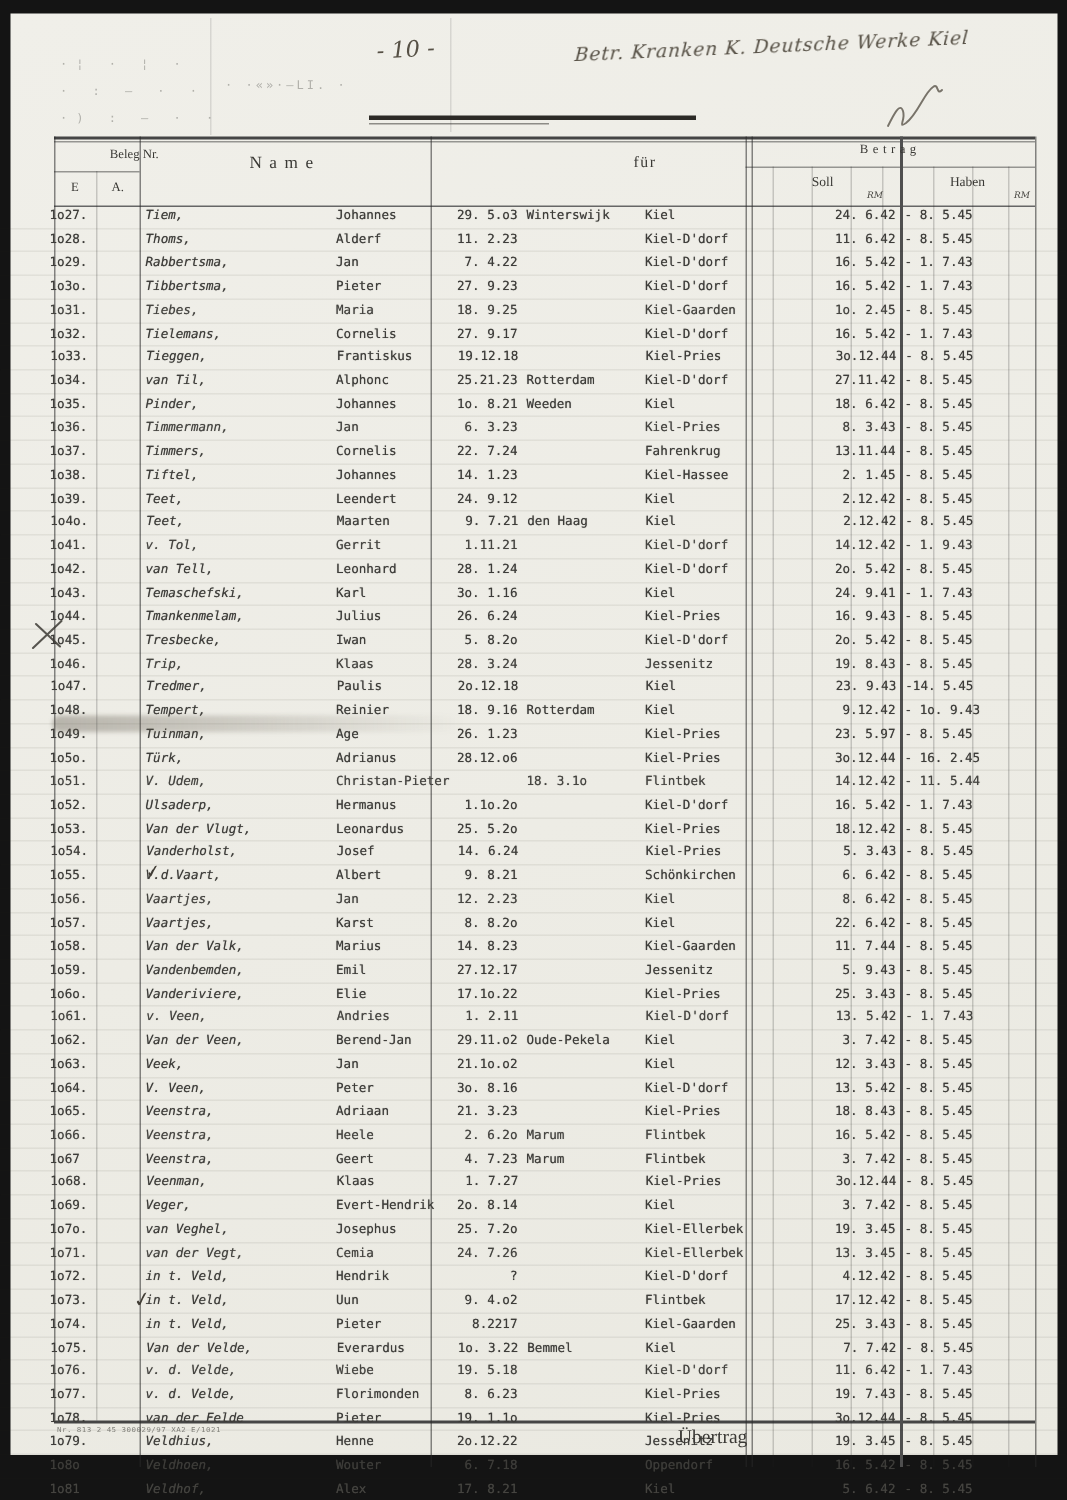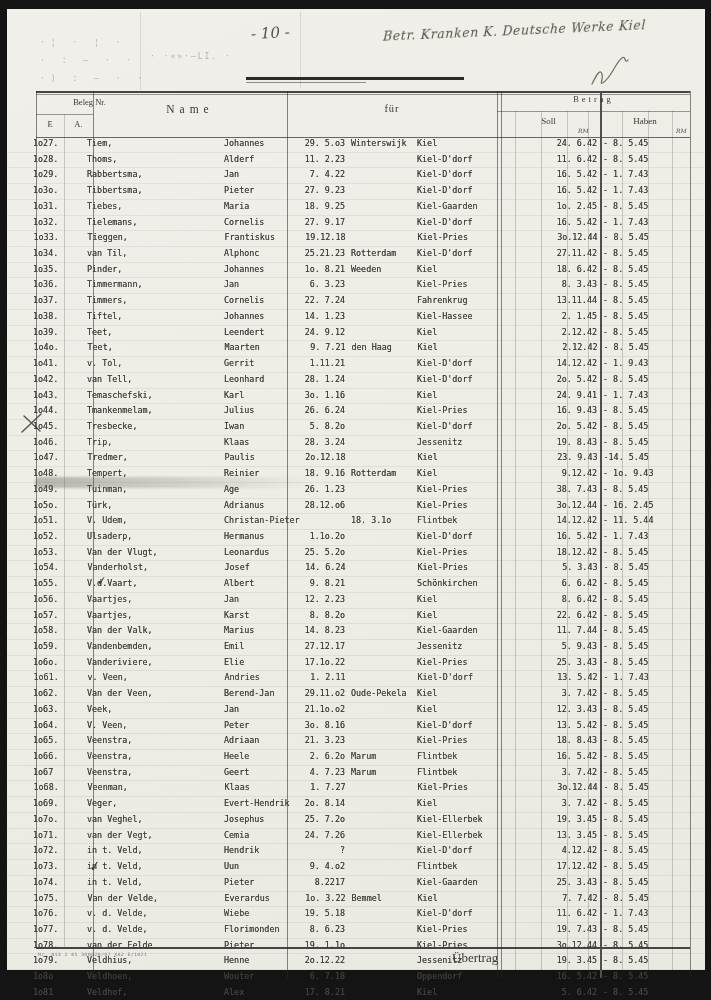--- a/index.html
+++ b/index.html
@@ -34,25 +34,25 @@
   .plabel{position:absolute;font-family:"Liberation Serif",serif;color:#3a3935;text-align:center;}
   .rm{font-family:"DejaVu Serif",serif;font-style:italic;font-size:6px;color:#4a4944;}
   
   .rows{position:absolute;left:0;top:137px;width:658px;}
   .row{position:relative;height:14.72px;width:711px;border-bottom:1px solid rgba(40,40,30,.07);}
   .c{position:absolute;top:1px;font-size:8.4px;color:#3d3c39;white-space:pre;
      text-shadow:0 0 .5px rgba(70,70,65,.75);}
   .row:nth-child(5n) .c{color:#454440;}
   .row:nth-child(7n){transform:translateX(.5px);}
   .c-no{left:33px;}
-  .c-surname{left:87px;}
+  .c-surname{left:97px;font-style:italic;}
   .c-firstname{left:224px;}
   .c-born{left:288px;width:57px;text-align:right;}
   .c-place{left:351px;}
-  .c-town{left:417px;}
+  .c-town{left:430px;}
   .c-soll{left:500px;width:97px;text-align:right;}
   .c-haben{left:603px;}
   
   .smudge{position:absolute;left:35px;top:477px;width:275px;height:11px;border-radius:5px;
           background:linear-gradient(90deg,rgba(95,88,76,.38),rgba(95,88,76,.18) 55%,rgba(95,88,76,0));
           filter:blur(1.3px);}
   .checkmark{position:absolute;font-family:"DejaVu Serif",serif;color:#403c34;}
   .footer-code{position:absolute;left:38px;top:951px;font-size:5px;letter-spacing:.3px;
                color:rgba(40,40,35,.55);transform:scaleY(.9);}
   .uebertrag{position:absolute;left:452px;top:950px;font-family:"Liberation Serif",serif;
@@ -100,21 +100,21 @@
   <div class="vline faint" style="left:567px;top:111px;height:867px;"></div>
   <div class="vline faint" style="left:588px;top:111px;height:867px;"></div>
   <div class="vline faint" style="left:622px;top:111px;height:867px;"></div>
   <div class="vline faint" style="left:648px;top:111px;height:867px;"></div>
   <div class="vline faint" style="left:672px;top:111px;height:867px;"></div>
 
   <div class="plabel" style="left:36px;top:97px;width:57px;font-size:8.5px;margin-left:25px;">Beleg Nr.</div>
   <div class="plabel" style="left:36px;top:119px;width:28px;font-size:8.5px;">E</div>
   <div class="plabel" style="left:64px;top:119px;width:29px;font-size:8.5px;">A.</div>
   <div class="plabel" style="left:93px;top:103px;width:194px;font-size:11.5px;letter-spacing:5px;">Name</div>
-  <div class="plabel" style="left:287px;top:103px;width:210px;font-size:10.5px;letter-spacing:1px;">für</div>
+  <div class="plabel" style="left:287px;top:103px;width:210px;font-size:10.5px;letter-spacing:1px;padding-left:38px;">für</div>
   <div class="plabel" style="left:497px;top:94px;width:193px;font-size:8.5px;letter-spacing:3px;">Betrag</div>
   <div class="plabel" style="left:497px;top:116px;width:103px;font-size:9px;">Soll</div>
   <div class="plabel" style="left:600px;top:116px;width:90px;font-size:9px;">Haben</div>
   <div class="rm abs" style="left:578px;top:127px;">RM</div>
   <div class="rm abs" style="left:676px;top:127px;">RM</div>
 
   <div class="rows">
       <div class="row">
         <span class="c c-no">1o27.</span>
         <span class="c c-surname">Tiem,</span>
@@ -317,21 +317,21 @@
         <span class="c c-town">Kiel</span>
         <span class="c c-soll">9.12.42</span>
         <span class="c c-haben">- 1o. 9.43</span>
       </div>
       <div class="row">
         <span class="c c-no">1o49.</span>
         <span class="c c-surname">Tuinman,</span>
         <span class="c c-firstname">Age</span>
         <span class="c c-born">26. 1.23</span>
         <span class="c c-town">Kiel-Pries</span>
-        <span class="c c-soll">38. 7.43</span>
+        <span class="c c-soll">23. 5.97</span>
         <span class="c c-haben">- 8. 5.45</span>
       </div>
       <div class="row">
         <span class="c c-no">1o5o.</span>
         <span class="c c-surname">Türk,</span>
         <span class="c c-firstname">Adrianus</span>
         <span class="c c-born">28.12.o6</span>
         <span class="c c-town">Kiel-Pries</span>
         <span class="c c-soll">3o.12.44</span>
         <span class="c c-haben">- 16. 2.45</span>

